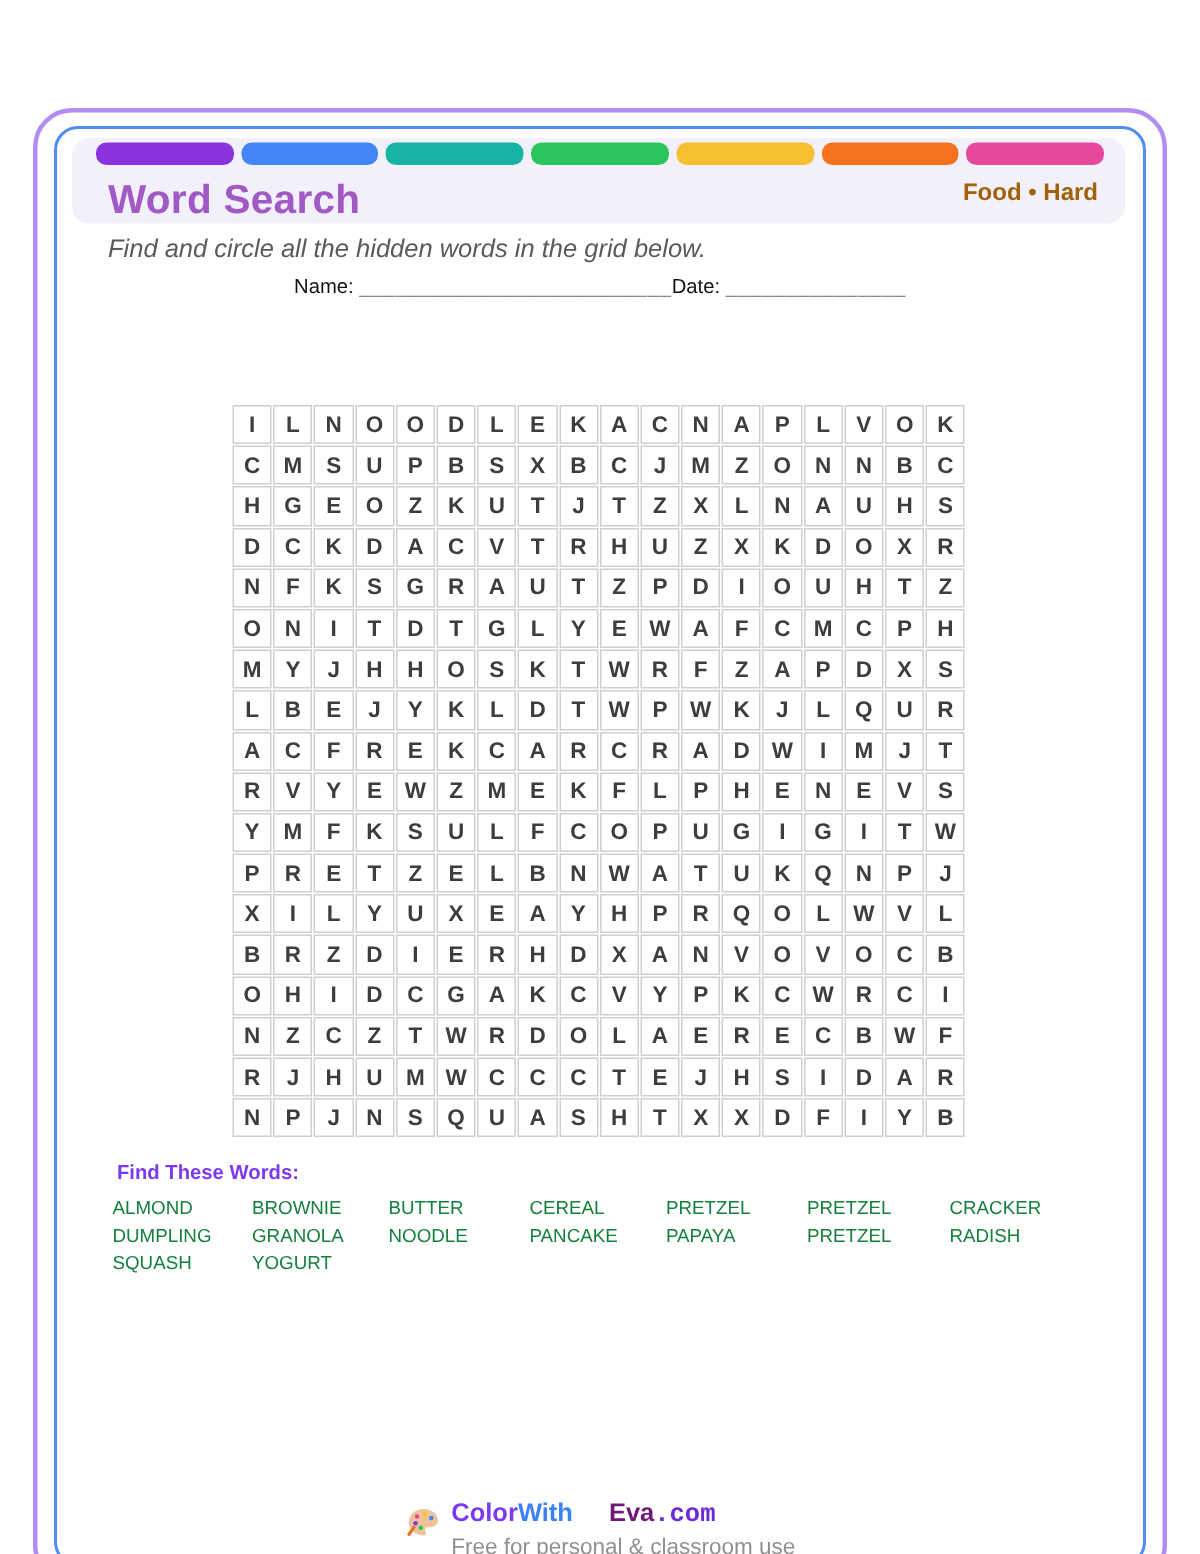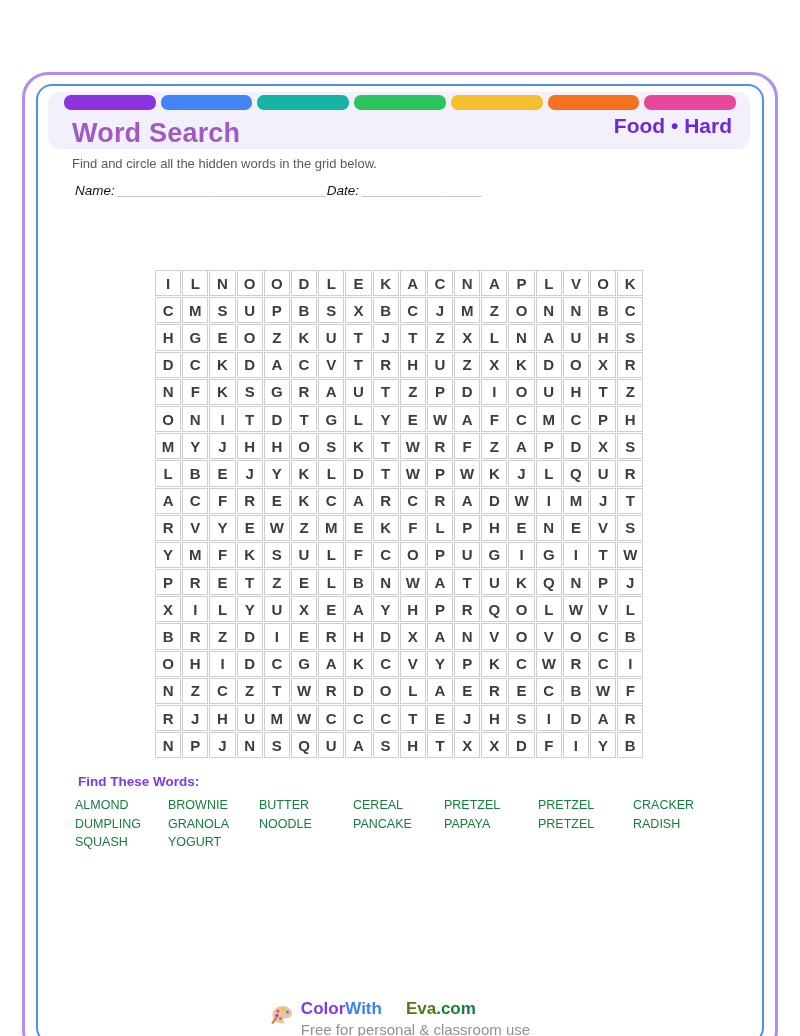--- a/index.html
+++ b/index.html
@@ -11,27 +11,27 @@
   .inner-frame { position:absolute; left:36px; top:36px; width:728px; height:960px;
     border:2px solid #4f8ef7; border-radius:16px; pointer-events:none; }
 
   .header-panel { position:absolute; left:48px; top:44px; width:702px; height:57px;
     background:#f1f0fb; border-radius:12px; }
   .color-bar { position:absolute; left:16px; top:3px; right:14px; height:15px;
     display:flex; gap:5px; }
   .color-seg { flex:1; border-radius:7px; }
   .page-title { position:absolute; left:24px; top:26px; font-size:27px; font-weight:bold;
     color:#a159c6; letter-spacing:0.2px; }
-  .badge { position:absolute; right:18px; bottom:11px; font-size:21px; font-weight:bold;
-    color:#6d28d9; }
-
-  .instructions { position:absolute; left:72px; top:108px; font-size:13px; color:#5a5a5a; }
+  .badge { position:absolute; right:18px; bottom:11px; font-size:16px; font-weight:bold;
+    color:#a16207; }
+
+  .instructions { position:absolute; left:72px; top:108px; font-size:17px; color:#5a5a5a;font-style:italic; }
 
   .name-date-row { position:absolute; left:75px; top:135px; width:650px;
-    display:flex; justify-content:flex-start; font-size:13.5px; color:#141414;font-style:italic; }
+    display:flex; justify-content:center; font-size:13.5px; color:#141414; }
   .field-line { color:#8a8a8a; letter-spacing:0.5px; }
 
   .word-grid { position:absolute; left:155px; top:222px;
     display:grid; grid-template-columns:repeat(18, 26.2px); grid-auto-rows:26.2px; gap:1px; }
   .grid-cell { border:1px solid #cfcfcf; background:#fff; display:flex;
     align-items:center; justify-content:center; font-size:15px; font-weight:bold; color:#3d3d3d; }
 
   .words-heading { position:absolute; left:78px; top:726px; font-size:13.5px;
     font-weight:bold; color:#7c3aed; }
   .word-list { position:absolute; left:75px; top:750px; width:660px;
@@ -39,22 +39,22 @@
     grid-auto-rows:18.5px; font-size:12.5px; color:#15803d; }
   .word-item { white-space:nowrap; }
 
   .footer { position:absolute; left:0; top:952px; width:800px;
     display:flex; justify-content:center; }
   .footer-inner { display:flex; align-items:flex-start; gap:7px; }
   .palette-icon { width:24px; height:24px; margin-top:3px; }
   .brand { font-size:17px; font-weight:bold; line-height:1.1; }
   .brand-color { color:#7c3aed; }
   .brand-with { color:#3b82f6; }
-  .brand-eva { color:#4d7c0f;padding-left:24px; }
-  .brand-com { color:#15803d; }
+  .brand-eva { color:#701a75;padding-left:24px; }
+  .brand-com { color:#6d28d9;font-family:Liberation Mono, monospace; }
   .tagline { font-size:15px; color:#909090; margin-top:2px; }
 </style>
 </head>
 <body>
 
 <div class="page">
 
   <div class="outer-frame"></div>
   <div class="inner-frame"></div>
 

